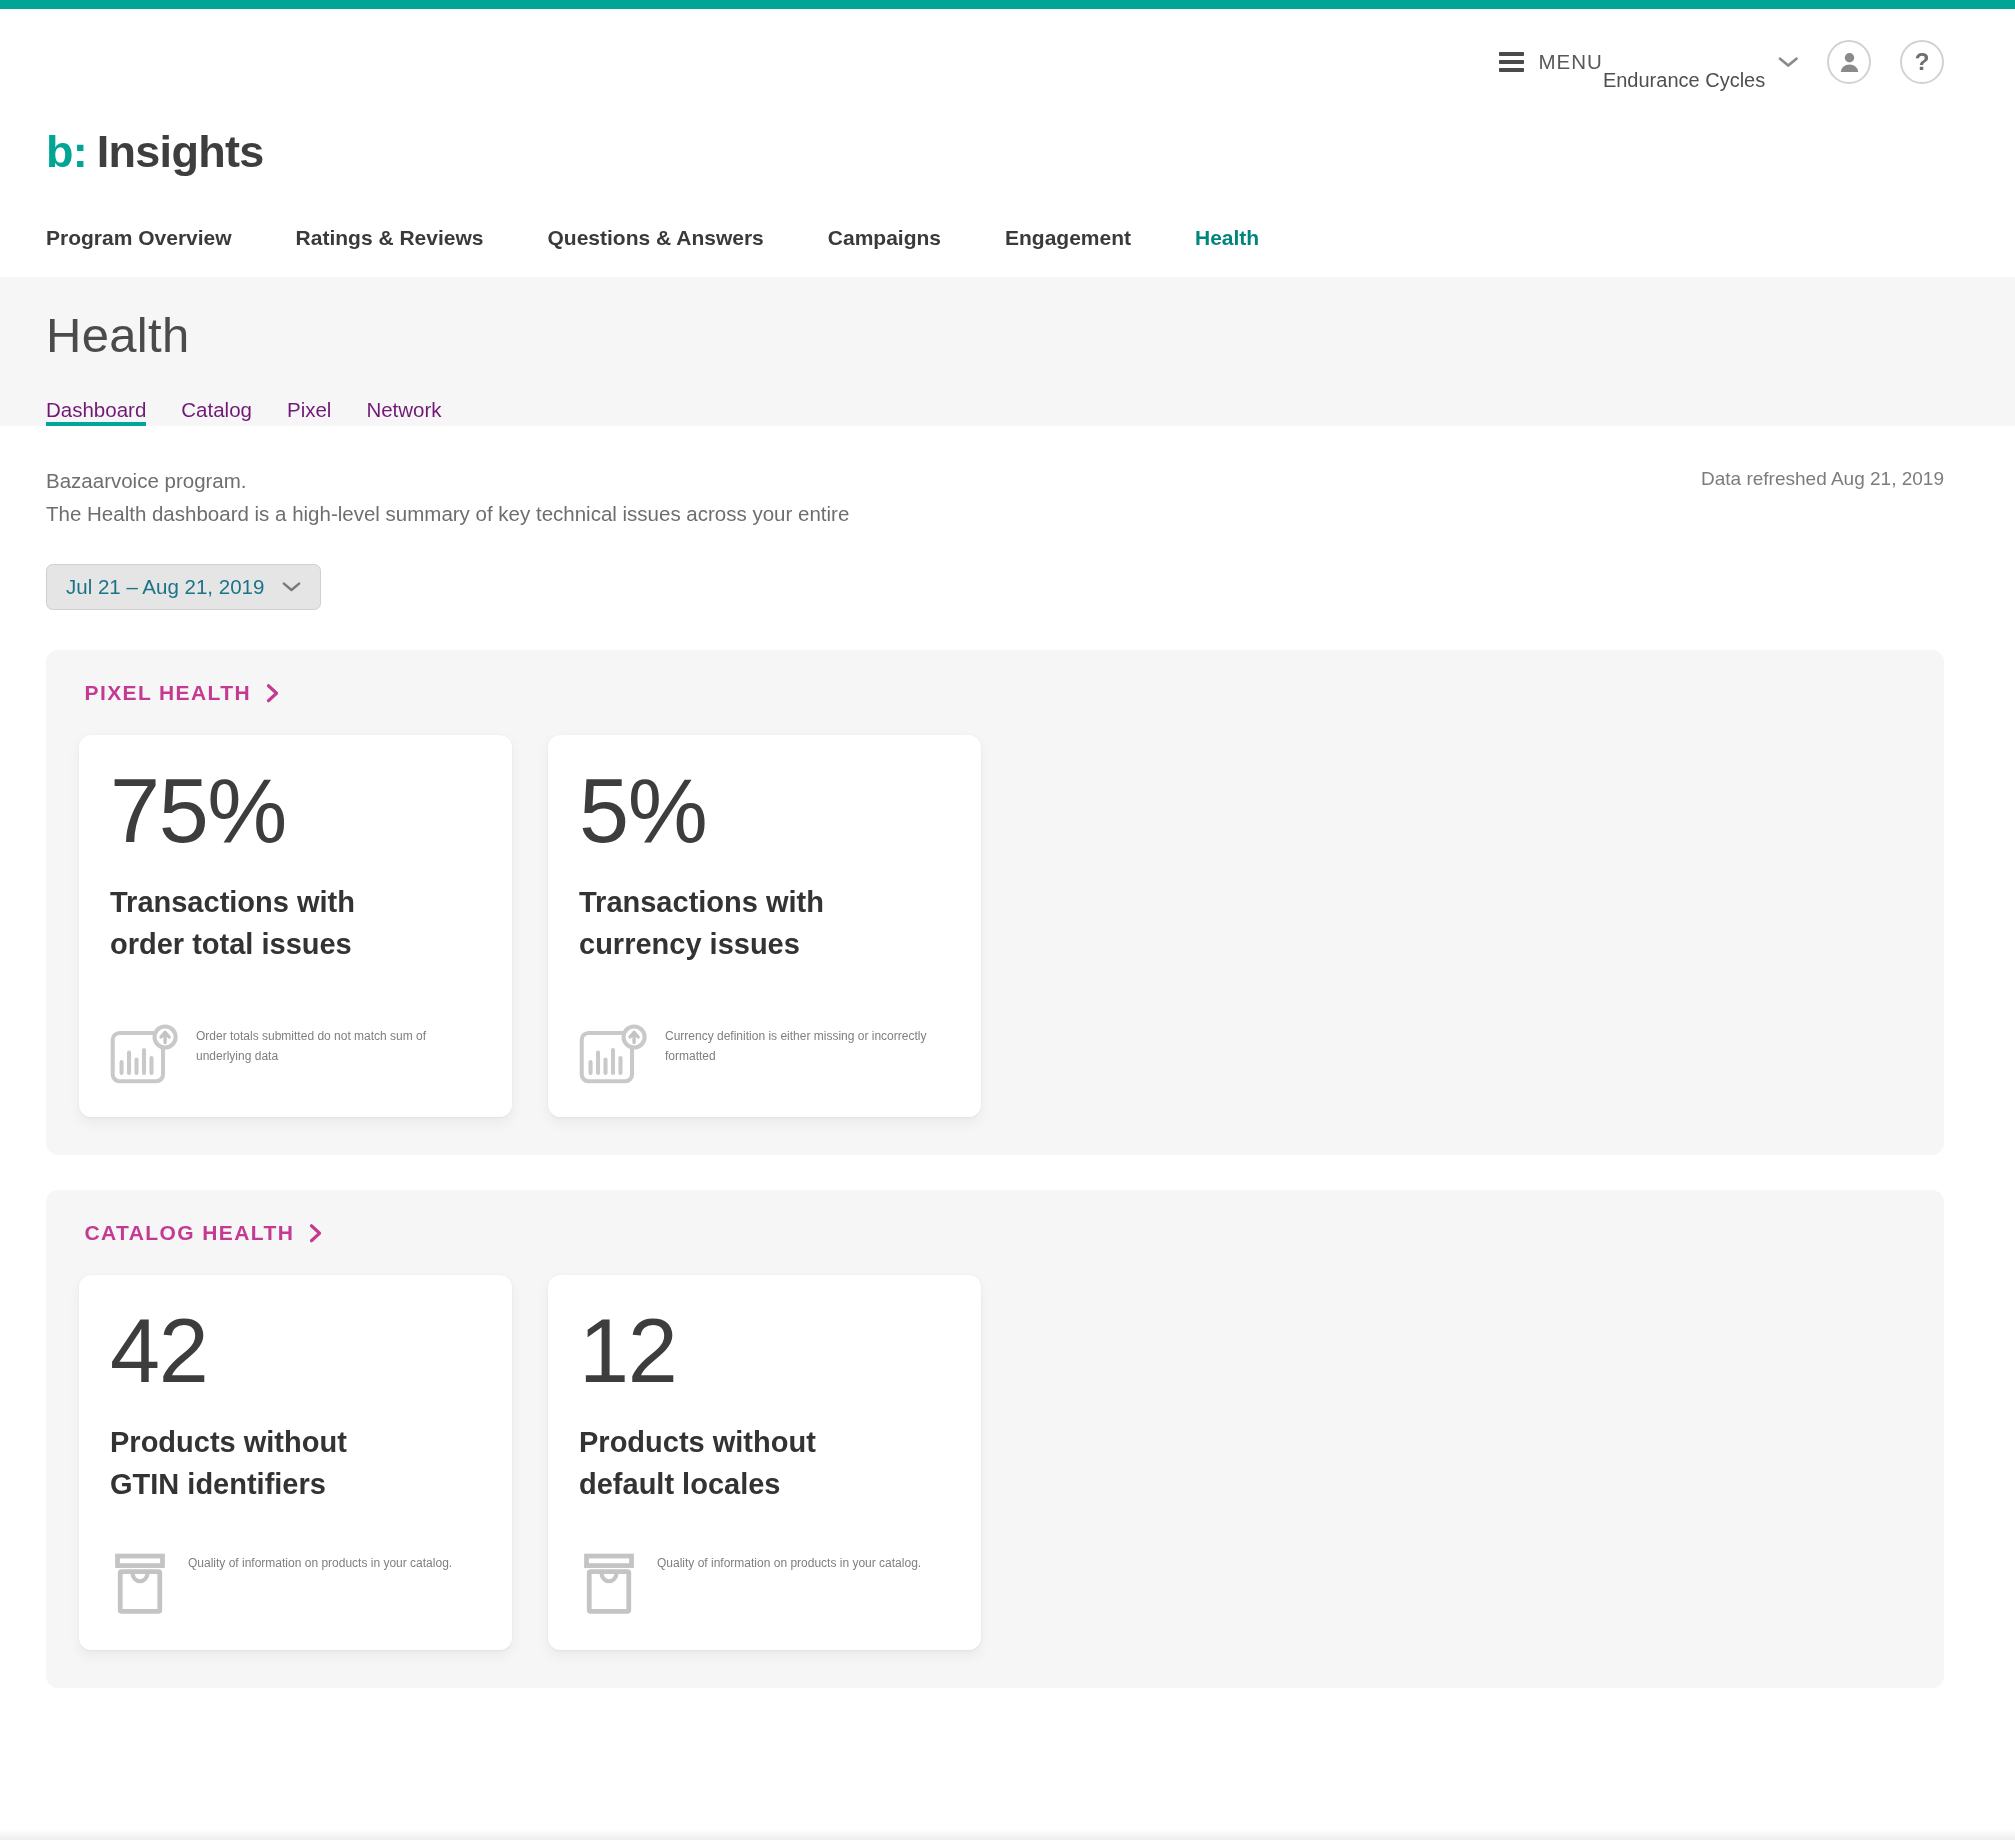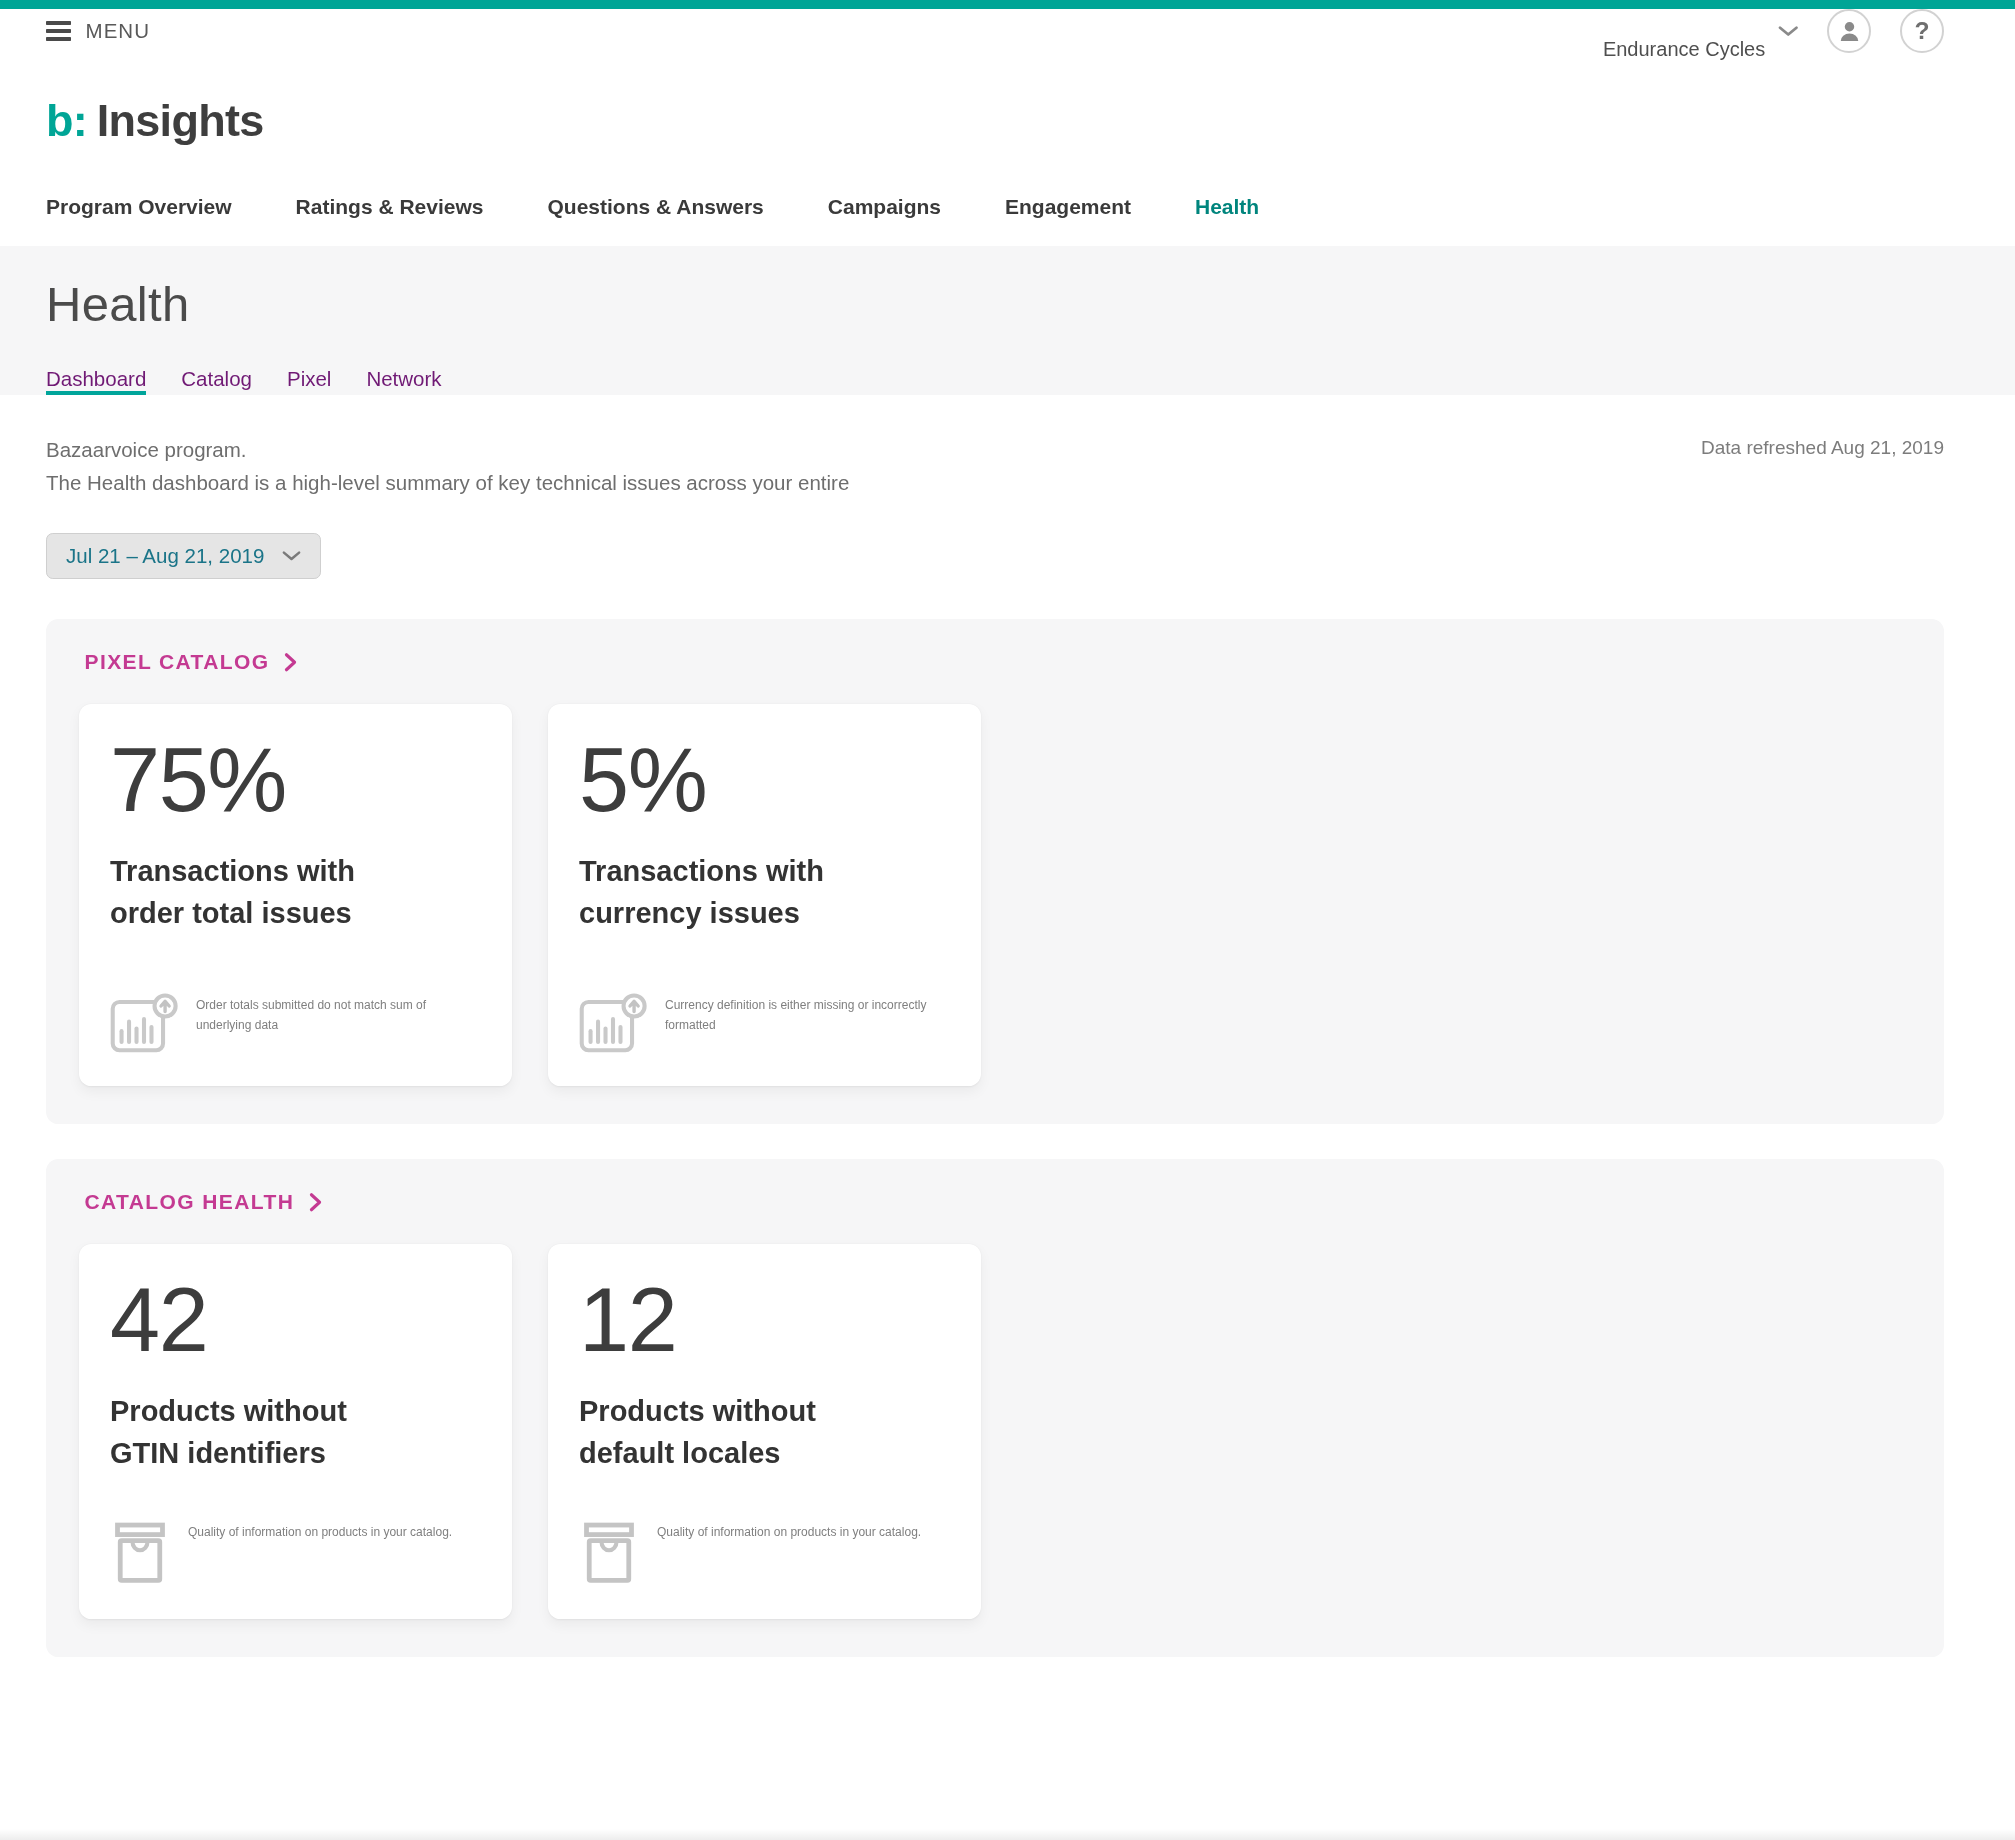--- a/index.html
+++ b/index.html
@@ -4,21 +4,21 @@
 <style>
   html,body{margin:0;padding:0;background:#ffffff;}
   body{
     width:2015px;height:1840px;position:relative;
     font-family:"Liberation Sans","DejaVu Sans",sans-serif;
     -webkit-font-smoothing:antialiased;color:#3e3e3e;
   }
   .topbar{height:9px;background:#00A596;width:100%;}
   
   .header{background:#ffffff;padding:0 71px 0 46px;}
-  .header-row1{display:flex;justify-content:space-between;align-items:center;height:44px;}
+  .header-row1{display:flex;justify-content:flex-end;align-items:center;padding-top:31px;height:44px;}
   .menu-btn{display:flex;align-items:center;gap:15px;cursor:pointer;}
   .hamburger{display:flex;flex-direction:column;gap:4.1px;}
   .hamburger span{display:block;width:24.6px;height:4.1px;background:#4a4a4a;border-radius:0.7px;}
   .menu-label{font-size:20.5px;letter-spacing:1px;color:#595959;}
   .header-right{display:flex;align-items:center;gap:29px;}
   .account{display:flex;align-items:center;gap:12.3px;cursor:pointer;}
   .account-label{font-size:20px;color:#4f4f4f;margin-top:36px;}
   .round-btn{width:44px;height:44px;border:2px solid #d2d2d2;border-radius:50%;
     display:flex;align-items:center;justify-content:center;background:#fff;cursor:pointer;box-sizing:border-box;}
   .qmark{font-size:24.6px;font-weight:bold;color:#6f6f6f;line-height:1;}
@@ -132,21 +132,21 @@
   <div class="date-btn">
     <span class="date-label">Jul 21 – Aug 21, 2019</span>
     <svg width="19" height="11.6" viewBox="0 0 30 18">
       <path d="M3 4 L15 14 L27 4" fill="none" stroke="#7a7a7a" stroke-width="4" stroke-linecap="round" stroke-linejoin="round"></path>
     </svg>
   </div>
 
   
   <div class="panel first">
     <div class="section-head">
-      <span class="section-title">PIXEL CATALOG</span>
+      <span class="section-title">PIXEL HEALTH</span>
       <svg width="15" height="20.5" viewBox="0 0 22 30">
         <path d="M5 4 L17 15 L5 26" fill="none" stroke="#C43A92" stroke-width="4.5" stroke-linecap="round" stroke-linejoin="round"></path>
       </svg>
     </div>
     <div class="cards">
       <div class="card tall">
         <div class="metric-value">75%</div>
         <div class="metric-title">Transactions with order total issues</div>
         <div class="card-footer">
           <span class="icon-box">

